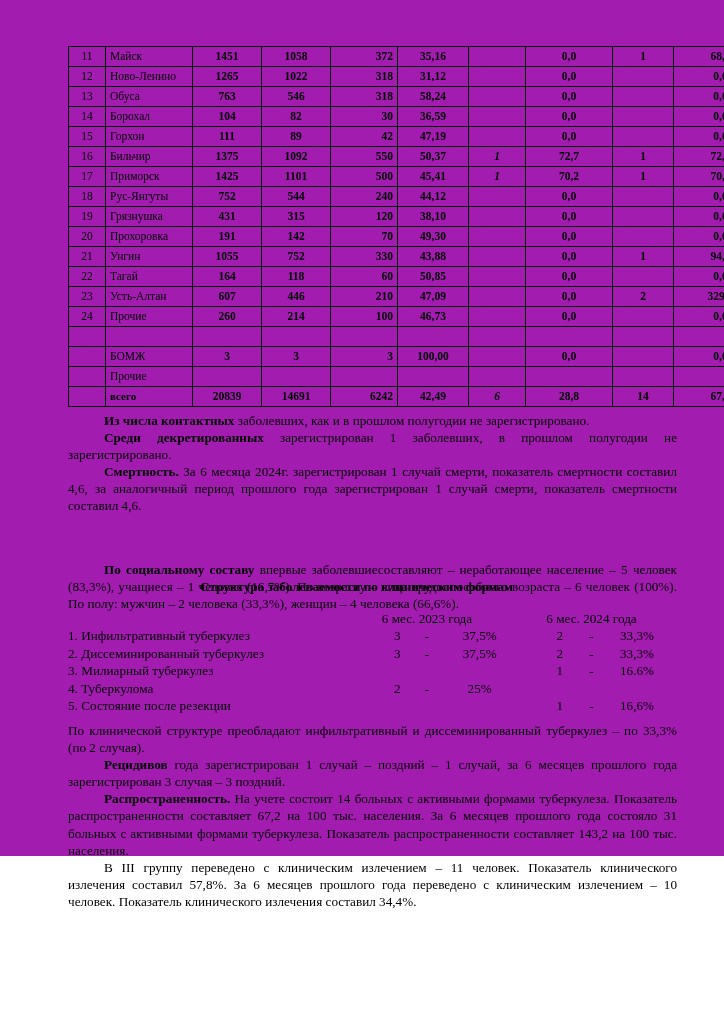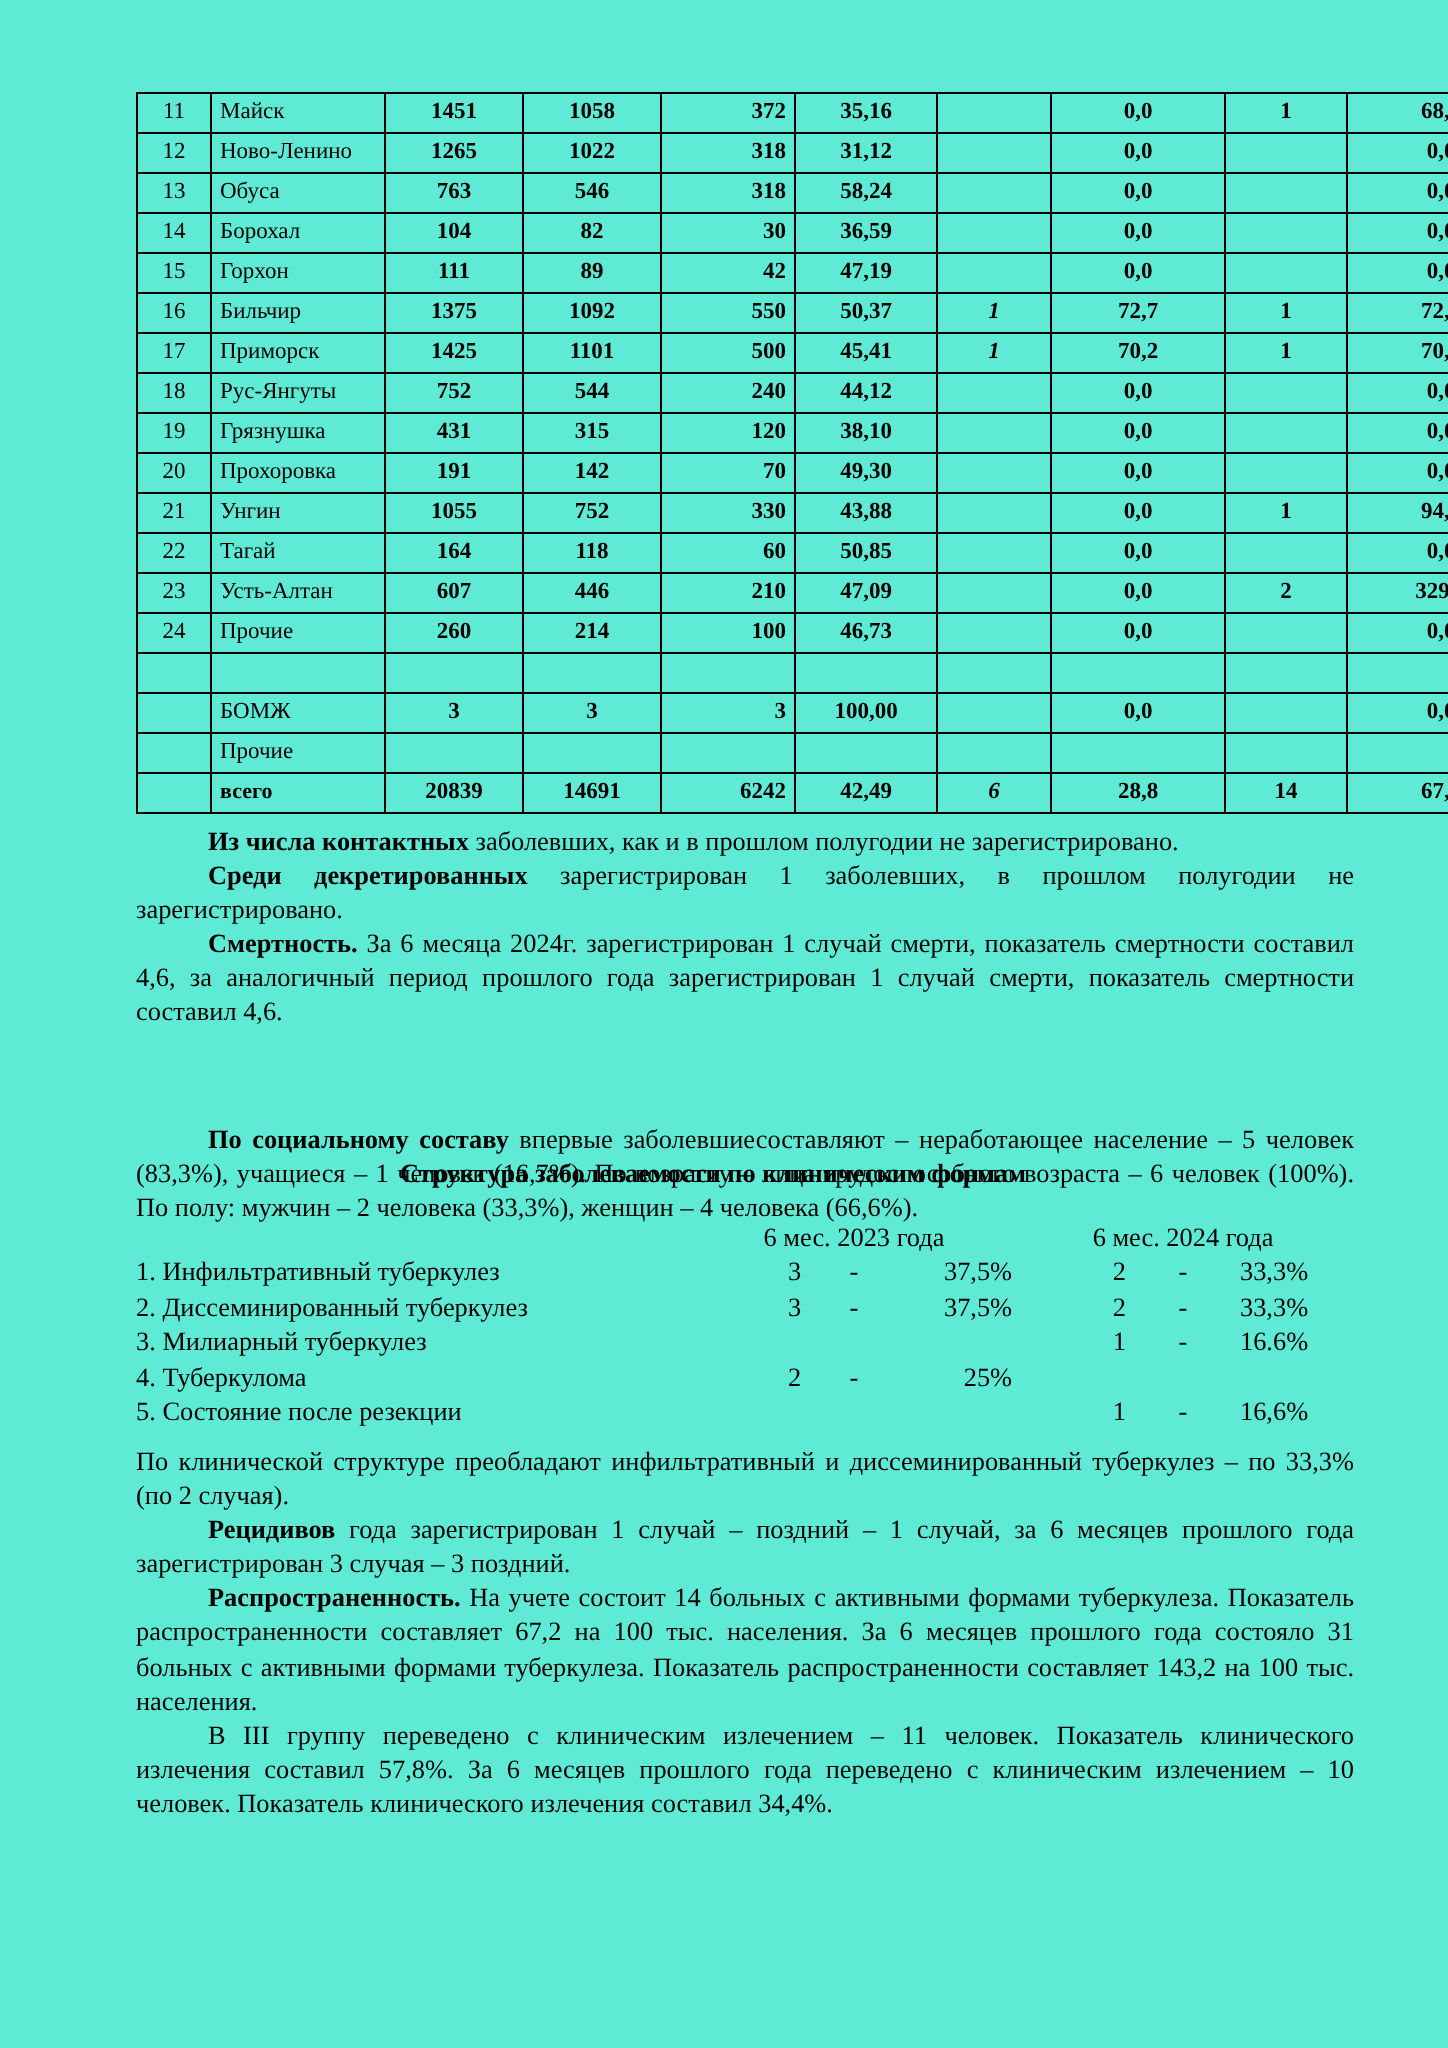--- a/index.html
+++ b/index.html
@@ -14,22 +14,22 @@
     position: relative;
     font-family: "Liberation Serif", "DejaVu Serif", serif;
     color: #000000;
     overflow: hidden;
   }
   .page {
     position: absolute;
     left: 0;
     top: 0;
     width: 724px;
-    height: 1024px;
-    background: #5eead4;
+    height: 856px;
+    background: #a21caf;
   }
 
   
   .stat-table-wrap {
     position: absolute;
     left: 68px;
     top: 46px;
     width: 609px;
   }
   table.stat-table {
@@ -111,21 +111,21 @@
     vertical-align: top;
     font-size: 13.2px;
     line-height: 17.4px;
     white-space: nowrap;
   }
   td.f-label { width: 262px; text-align: left; }
   td.f-hdr-a { width: 148px; text-align: center; }
   td.f-hdr-b { width: 160px; text-align: center; }
   td.f-a-n   { width: 34px;  text-align: right; padding-right: 6px;}
   td.f-a-d   { width: 16px;  text-align: center; }
-  td.f-a-p   { width: 98px;  text-align: right; padding-left: 12px;}
+  td.f-a-p   { width: 98px;  text-align: center; padding-left: 12px;}
   td.f-b-n   { width: 34px;  text-align: right; padding-right: 6px;}
   td.f-b-d   { width: 16px;  text-align: center; }
   td.f-b-p   { width: 110px; text-align: left; padding-left: 10px; margin-left: 27px;}
 
   #block-tail { top: 722px; }
   .para-tail { margin: 0; text-align: justify; text-indent: 0; }
   .para-tail.ind { text-indent: 36px; }
 </style>
 </head>
 <body>

